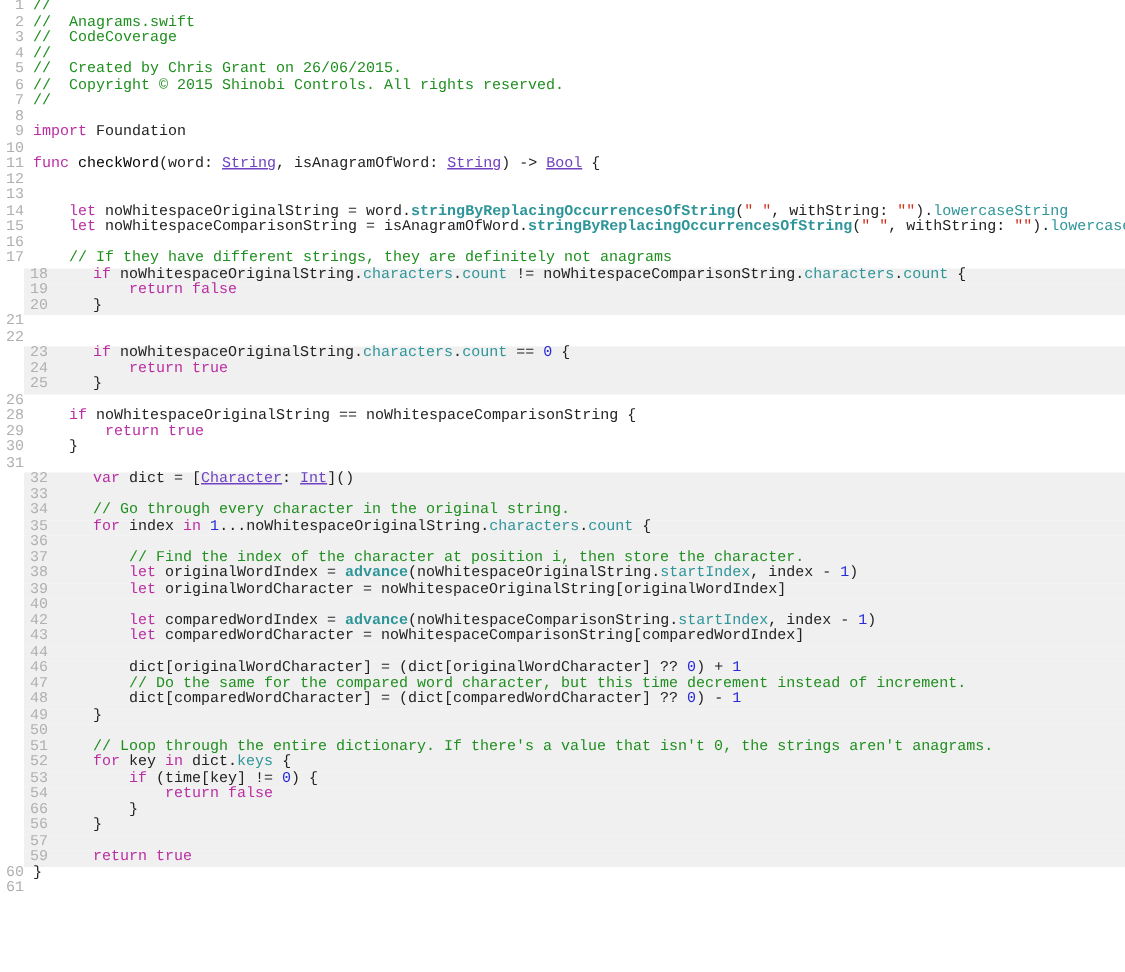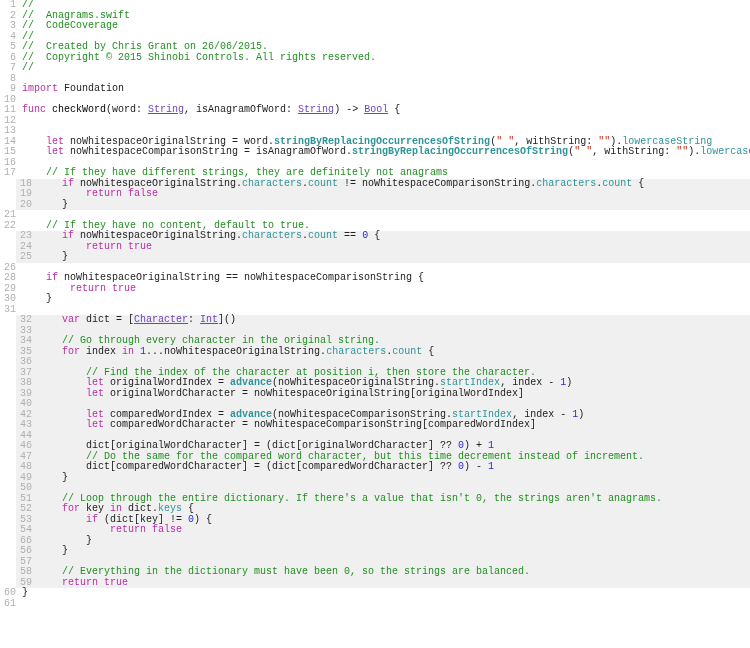--- a/index.html
+++ b/index.html
@@ -67,21 +67,21 @@
     <div class="line"><div class="gutter">12</div><div class="code"><span class="plain"></span></div></div>
     <div class="line"><div class="gutter">13</div><div class="code"><span class="plain">    </span></div></div>
     <div class="line"><div class="gutter">14</div><div class="code"><span class="plain">    </span><span class="c-kw">let</span><span class="plain"> noWhitespaceOriginalString = word.</span><span class="c-func">stringByReplacingOccurrencesOfString</span><span class="plain">(</span><span class="c-str">" "</span><span class="plain">, withString: </span><span class="c-str">""</span><span class="plain">).</span><span class="c-ident">lowercaseString</span></div></div>
     <div class="line"><div class="gutter">15</div><div class="code"><span class="plain">    </span><span class="c-kw">let</span><span class="plain"> noWhitespaceComparisonString = isAnagramOfWord.</span><span class="c-func">stringByReplacingOccurrencesOfString</span><span class="plain">(</span><span class="c-str">" "</span><span class="plain">, withString: </span><span class="c-str">""</span><span class="plain">).</span><span class="c-ident">lowercaseString</span></div></div>
     <div class="line"><div class="gutter">16</div><div class="code"><span class="plain"></span></div></div>
     <div class="line"><div class="gutter">17</div><div class="code"><span class="plain">    </span><span class="c-comment">// If they have different strings, they are definitely not anagrams</span></div></div>
     <div class="line hl"><div class="gutter">18</div><div class="code"><span class="plain">    </span><span class="c-kw">if</span><span class="plain"> noWhitespaceOriginalString.</span><span class="c-ident">characters</span><span class="plain">.</span><span class="c-ident">count</span><span class="plain"> != noWhitespaceComparisonString.</span><span class="c-ident">characters</span><span class="plain">.</span><span class="c-ident">count</span><span class="plain"> {</span></div></div>
     <div class="line hl"><div class="gutter">19</div><div class="code"><span class="plain">        </span><span class="c-kw">return</span><span class="plain"> </span><span class="c-kw">false</span></div></div>
     <div class="line hl"><div class="gutter">20</div><div class="code"><span class="plain">    }</span></div></div>
     <div class="line"><div class="gutter">21</div><div class="code"><span class="plain"></span></div></div>
-    <div class="line"><div class="gutter">22</div><div class="code"><span class="plain">    </span><span class="c-comment">// If they have no content, default to true.</span></div></div>
+    <div class="line"><div class="gutter">22</div><div class="code"><span class="plain">    </span></div></div>
     <div class="line hl"><div class="gutter">23</div><div class="code"><span class="plain">    </span><span class="c-kw">if</span><span class="plain"> noWhitespaceOriginalString.</span><span class="c-ident">characters</span><span class="plain">.</span><span class="c-ident">count</span><span class="plain"> == </span><span class="c-num">0</span><span class="plain"> {</span></div></div>
     <div class="line hl"><div class="gutter">24</div><div class="code"><span class="plain">        </span><span class="c-kw">return</span><span class="plain"> </span><span class="c-kw">true</span></div></div>
     <div class="line hl"><div class="gutter">25</div><div class="code"><span class="plain">    }</span></div></div>
     <div class="line"><div class="gutter">26</div><div class="code"><span class="plain"></span></div></div>
     <div class="line"><div class="gutter">28</div><div class="code"><span class="plain">    </span><span class="c-kw">if</span><span class="plain"> noWhitespaceOriginalString == noWhitespaceComparisonString {</span></div></div>
     <div class="line"><div class="gutter">29</div><div class="code"><span class="plain">        </span><span class="c-kw">return</span><span class="plain"> </span><span class="c-kw">true</span></div></div>
     <div class="line"><div class="gutter">30</div><div class="code"><span class="plain">    }</span></div></div>
     <div class="line"><div class="gutter">31</div><div class="code"><span class="plain"></span></div></div>
     <div class="line hl"><div class="gutter">32</div><div class="code"><span class="plain">    </span><span class="c-kw">var</span><span class="plain"> dict = [</span><span class="c-type">Character</span><span class="plain">: </span><span class="c-type">Int</span><span class="plain">]()</span></div></div>
     <div class="line hl"><div class="gutter">33</div><div class="code"><span class="plain"></span></div></div>
@@ -95,23 +95,22 @@
     <div class="line hl"><div class="gutter">42</div><div class="code"><span class="plain">        </span><span class="c-kw">let</span><span class="plain"> comparedWordIndex = </span><span class="c-func">advance</span><span class="plain">(noWhitespaceComparisonString.</span><span class="c-ident">startIndex</span><span class="plain">, index - </span><span class="c-num">1</span><span class="plain">)</span></div></div>
     <div class="line hl"><div class="gutter">43</div><div class="code"><span class="plain">        </span><span class="c-kw">let</span><span class="plain"> comparedWordCharacter = noWhitespaceComparisonString[comparedWordIndex]</span></div></div>
     <div class="line hl"><div class="gutter">44</div><div class="code"><span class="plain"></span></div></div>
     <div class="line hl"><div class="gutter">46</div><div class="code"><span class="plain">        dict[originalWordCharacter] = (dict[originalWordCharacter] ?? </span><span class="c-num">0</span><span class="plain">) + </span><span class="c-num">1</span></div></div>
     <div class="line hl"><div class="gutter">47</div><div class="code"><span class="plain">        </span><span class="c-comment">// Do the same for the compared word character, but this time decrement instead of increment.</span></div></div>
     <div class="line hl"><div class="gutter">48</div><div class="code"><span class="plain">        dict[comparedWordCharacter] = (dict[comparedWordCharacter] ?? </span><span class="c-num">0</span><span class="plain">) - </span><span class="c-num">1</span></div></div>
     <div class="line hl"><div class="gutter">49</div><div class="code"><span class="plain">    }</span></div></div>
     <div class="line hl"><div class="gutter">50</div><div class="code"><span class="plain"></span></div></div>
     <div class="line hl"><div class="gutter">51</div><div class="code"><span class="plain">    </span><span class="c-comment">// Loop through the entire dictionary. If there's a value that isn't 0, the strings aren't anagrams.</span></div></div>
     <div class="line hl"><div class="gutter">52</div><div class="code"><span class="plain">    </span><span class="c-kw">for</span><span class="plain"> key </span><span class="c-kw">in</span><span class="plain"> dict.</span><span class="c-ident">keys</span><span class="plain"> {</span></div></div>
-    <div class="line hl"><div class="gutter">53</div><div class="code"><span class="plain">        </span><span class="c-kw">if</span><span class="plain"> (dict[key] != </span><span class="c-num">0</span><span class="plain">) {</span></div></div>
+    <div class="line hl"><div class="gutter">53</div><div class="code"><span class="plain">        </span><span class="c-kw">if</span><span class="plain"> (time[key] != </span><span class="c-num">0</span><span class="plain">) {</span></div></div>
     <div class="line hl"><div class="gutter">54</div><div class="code"><span class="plain">            </span><span class="c-kw">return</span><span class="plain"> </span><span class="c-kw">false</span></div></div>
     <div class="line hl"><div class="gutter">66</div><div class="code"><span class="plain">        }</span></div></div>
     <div class="line hl"><div class="gutter">56</div><div class="code"><span class="plain">    }</span></div></div>
     <div class="line hl"><div class="gutter">57</div><div class="code"><span class="plain"></span></div></div>
-    <div class="line hl"><div class="gutter">58</div><div class="code"><span class="plain">    </span><span class="c-comment">// Everything in the dictionary must have been 0, so the strings are balanced.</span></div></div>
     <div class="line hl"><div class="gutter">59</div><div class="code"><span class="plain">    </span><span class="c-kw">return</span><span class="plain"> </span><span class="c-kw">true</span></div></div>
     <div class="line"><div class="gutter">60</div><div class="code"><span class="plain">}</span></div></div>
     <div class="line"><div class="gutter">61</div><div class="code"><span class="plain"></span></div></div>
   </div>
 <div class="marker-col"></div>
 
 </body></html>

